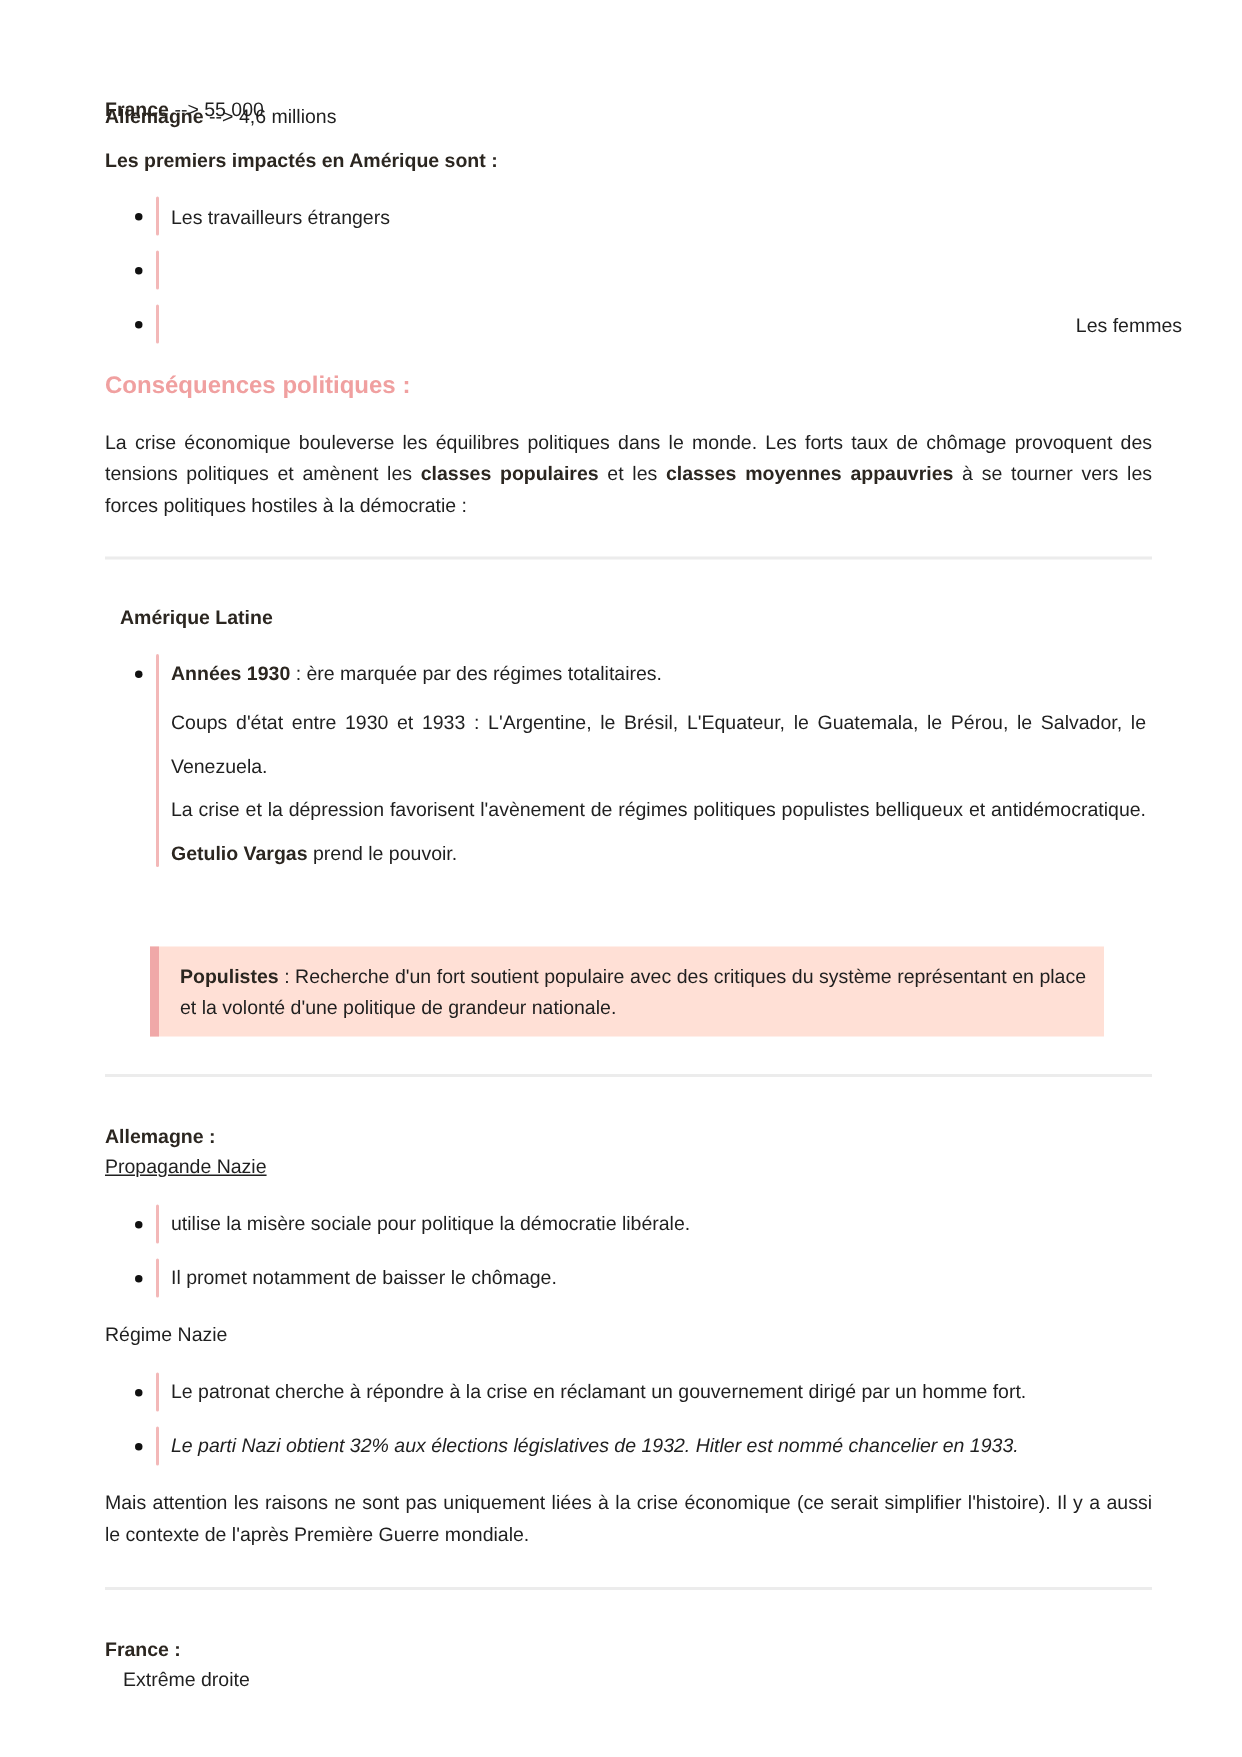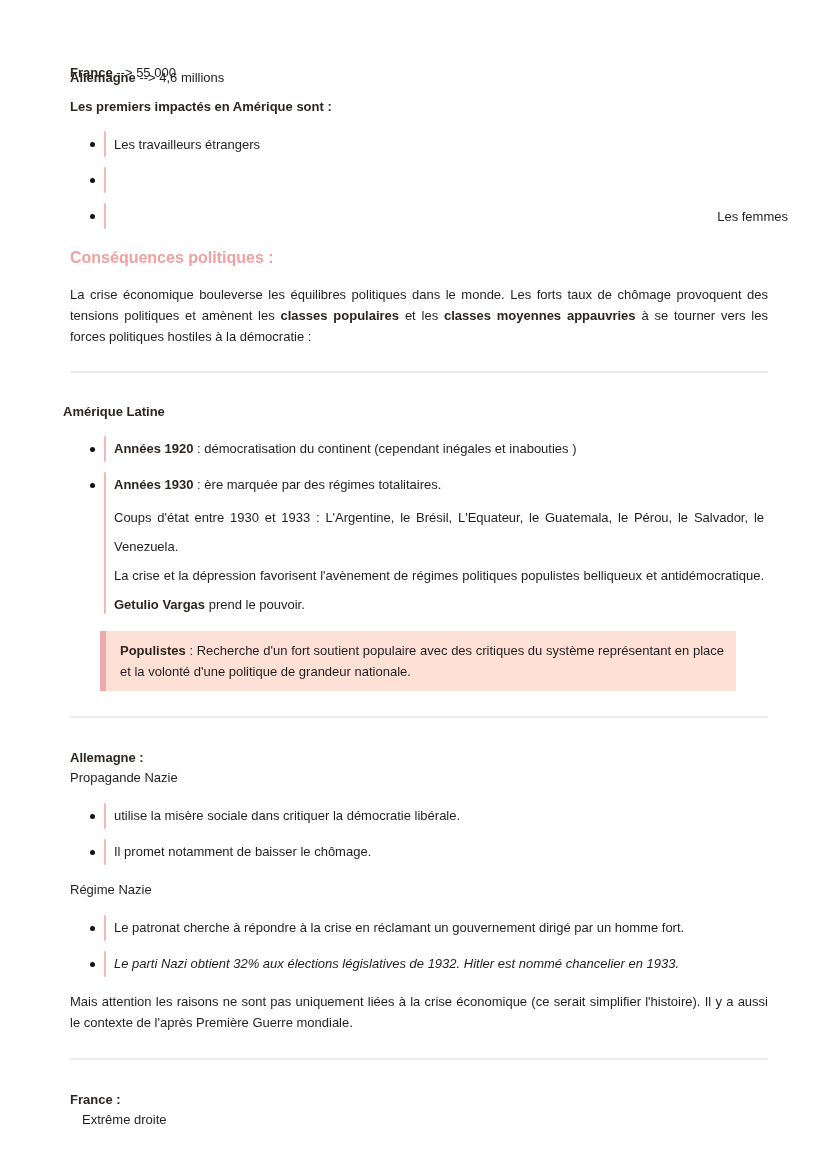--- a/index.html
+++ b/index.html
@@ -68,53 +68,48 @@
   </ul>
 
   <div class="abs h2" style="left:70px; top:247px;">Conséquences politiques :</div>
 
   <div class="abs para" style="left:70px; top:284px; width:698px;">
     <span>La crise économique bouleverse les équilibres politiques dans le monde. Les forts taux de chômage provoquent des tensions politiques et amènent les </span><span class="semibold">classes populaires</span><span> et les </span><span class="semibold">classes moyennes appauvries</span><span> à se tourner vers les forces politiques hostiles à la démocratie :</span>
   </div>
 
   <div class="abs hr" style="left:70px; top:371px;"></div>
 
-  <div class="abs line semibold" style="left:63px; top:401px;text-align:center;">Amérique Latine</div>
+  <div class="abs line semibold" style="left:80px; top:401px;text-align:center;">Amérique Latine</div>
 
   <ul class="bullets abs" style="left:70px; top:436px; width:698px;">
-    <li style="height:26px; margin-bottom:10px;">
-      <span class="dot" style="top:11px;"></span>
-      <span class="bar"></span>
-      <span class="txt line" style="padding-top:2px;"><span class="semibold">Années 1920</span><span> : démocratisation du continent (cependant inégales et inabouties )</span></span>
-    </li>
     <li style="height:142px;">
       <span class="dot" style="top:11px;"></span>
       <span class="bar"></span>
       <div class="txt" style="padding-top:2px; line-height:29px; text-align:justify; width:650px;">
         <div style="line-height:21px; margin-bottom:8px;"><span class="semibold">Années 1930</span><span> : ère marquée par des régimes totalitaires.</span></div>
         <div>Coups d'état entre 1930 et 1933 : L'Argentine, le Brésil, L'Equateur, le Guatemala, le Pérou, le Salvador, le Venezuela.</div>
         <div><span>La crise et la dépression favorisent l'avènement de régimes politiques populistes belliqueux et antidémocratique. </span><span class="semibold">Getulio Vargas</span><span> prend le pouvoir.</span></div>
       </div>
     </li>
   </ul>
 
   <div class="callout" style="top:631px;">
     <span class="semibold">Populistes</span><span> : Recherche d'un fort soutient populaire avec des critiques du système représentant en place et la volonté d'une politique de grandeur nationale.</span>
   </div>
 
   <div class="abs hr" style="left:70px; top:716px;"></div>
 
   <div class="abs line semibold" style="left:70px; top:747px;text-align:right;">Allemagne :</div>
-  <div class="abs line" style="left:70px; top:767px;">Propagande Nazie</div>
+  <div class="abs line" style="left:70px; top:767px;text-decoration:underline;">Propagande Nazie</div>
 
   <ul class="bullets abs" style="left:70px; top:803px; width:698px;">
     <li style="height:26px; margin-bottom:10px;">
       <span class="dot" style="top:11px;"></span>
       <span class="bar"></span>
-      <span class="txt line" style="padding-top:2px;">utilise la misère sociale dans critiquer la démocratie libérale.</span>
+      <span class="txt line" style="padding-top:2px;">utilise la misère sociale pour politique la démocratie libérale.</span>
     </li>
     <li style="height:26px;">
       <span class="dot" style="top:11px;"></span>
       <span class="bar"></span>
       <span class="txt line" style="padding-top:2px;">Il promet notamment de baisser le chômage.</span>
     </li>
   </ul>
 
   <div class="abs line" style="left:70px; top:879px;">Régime Nazie</div>
 

